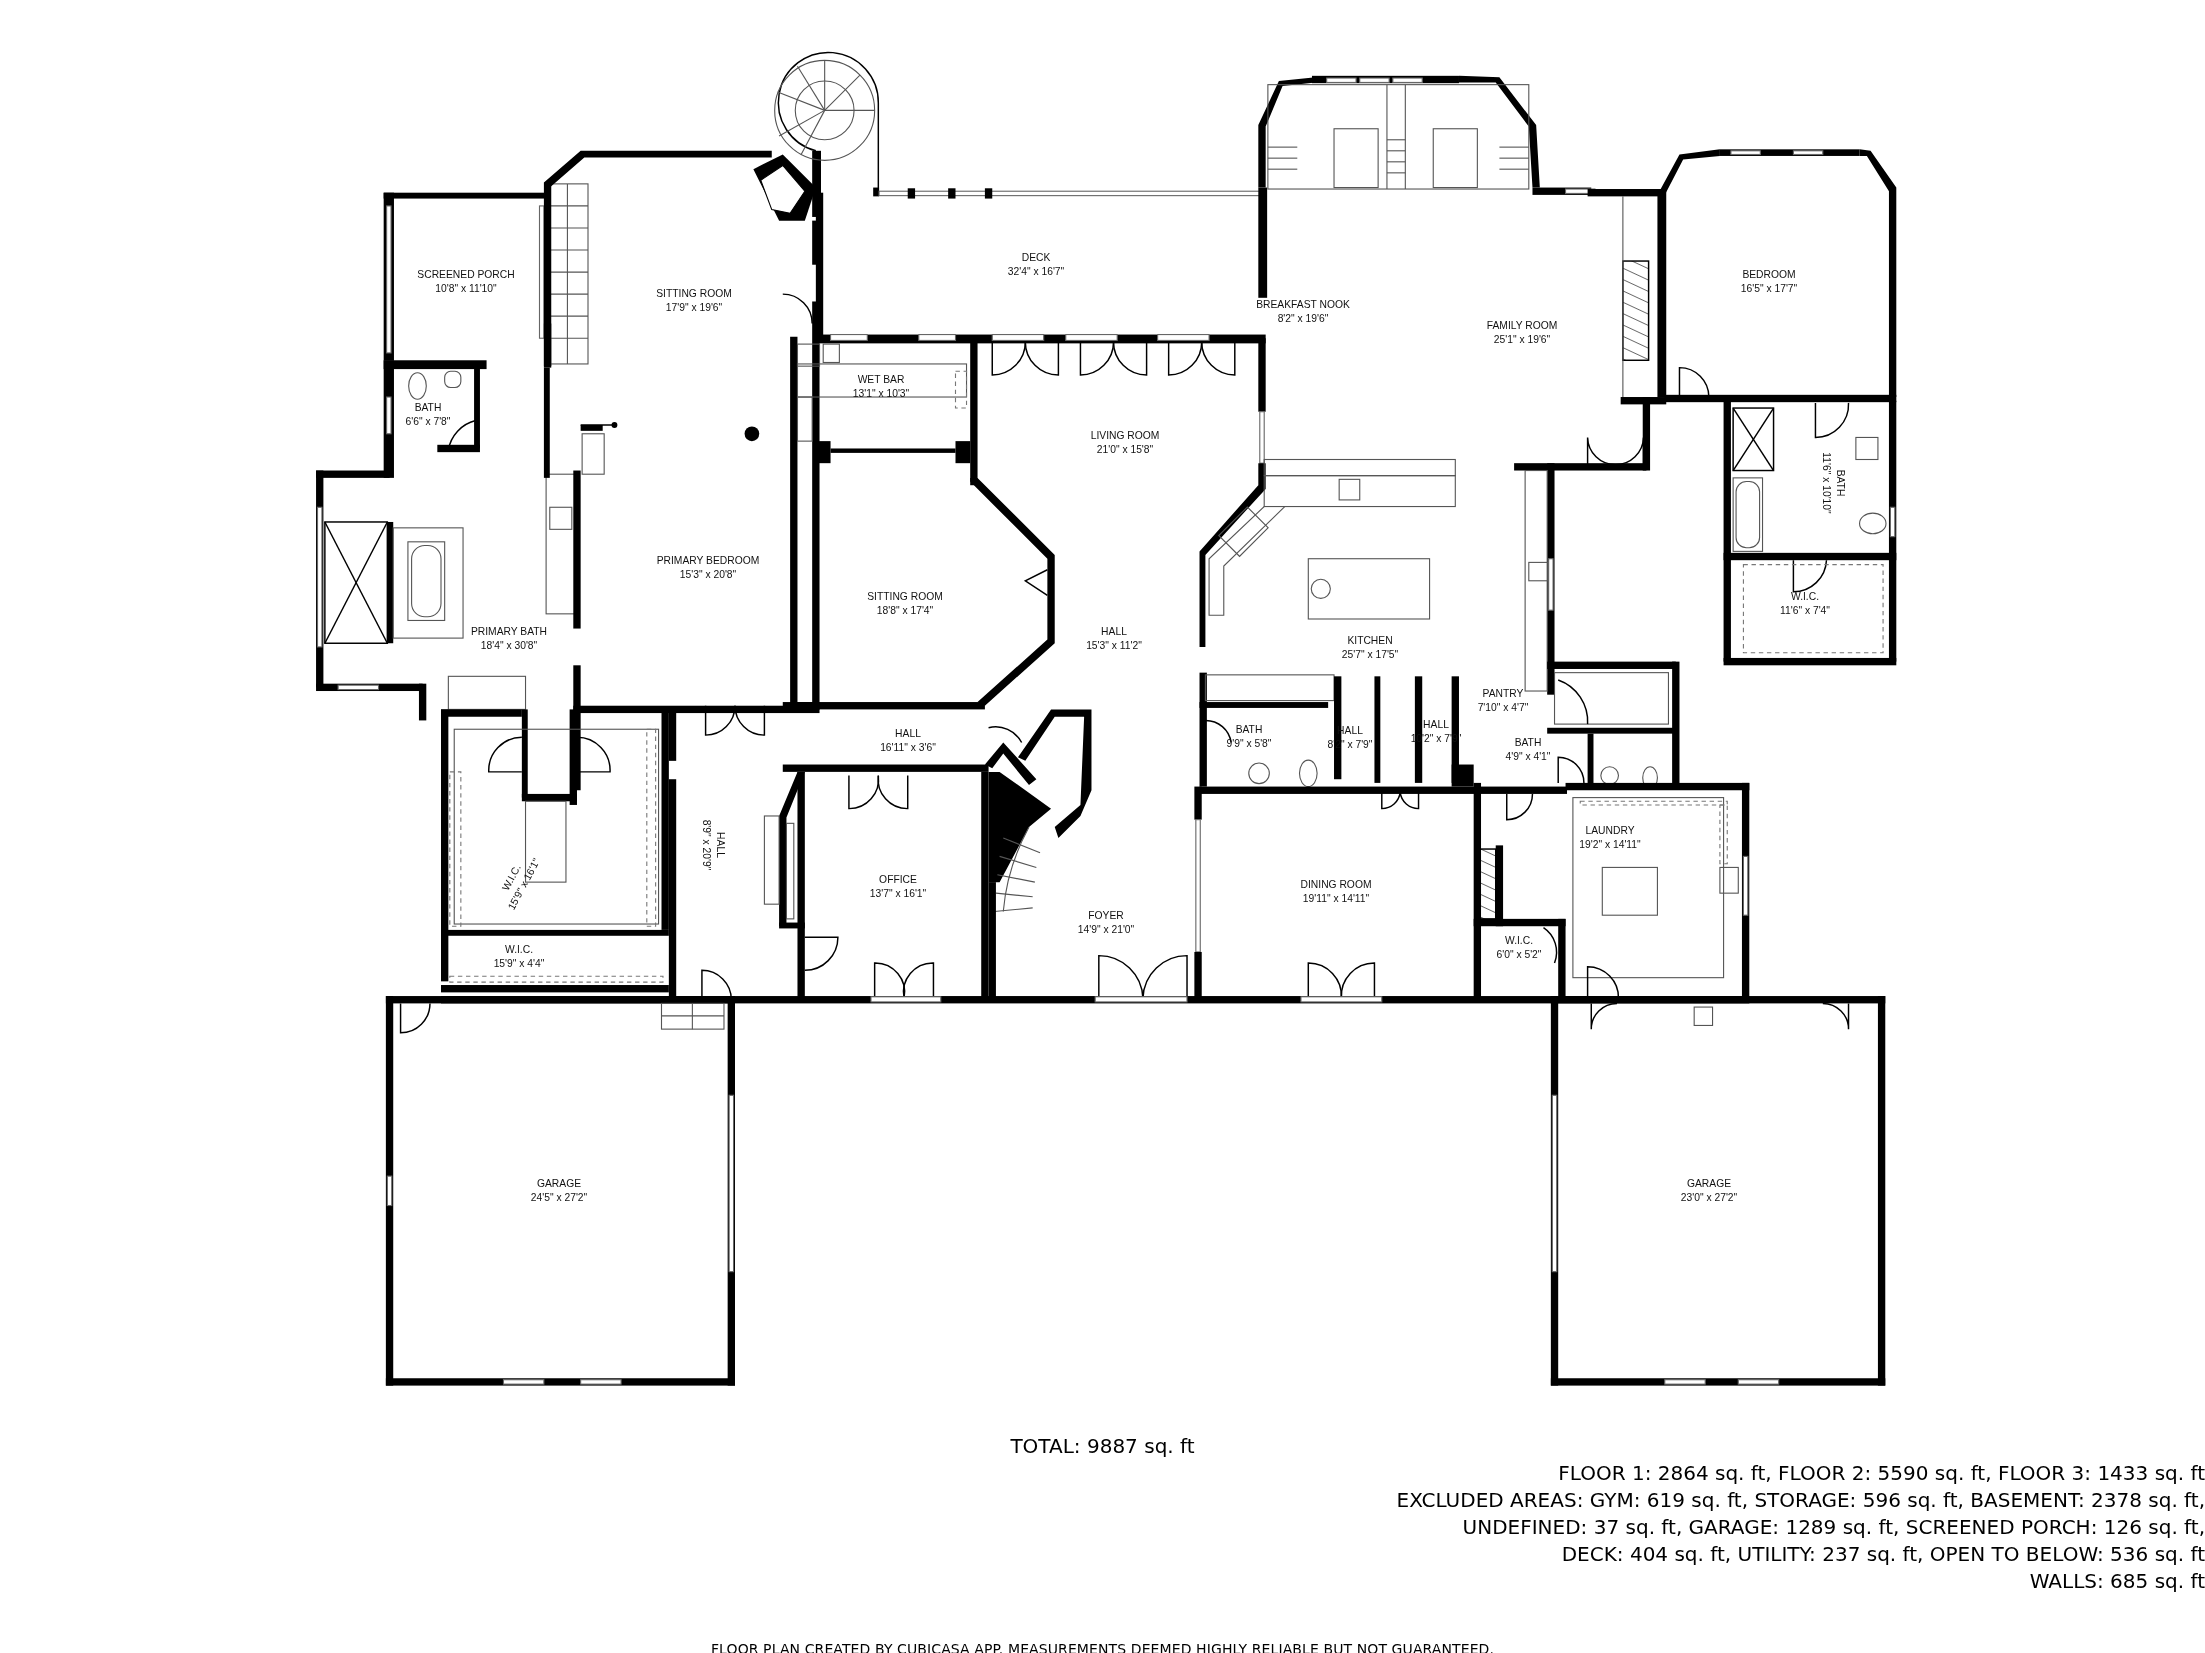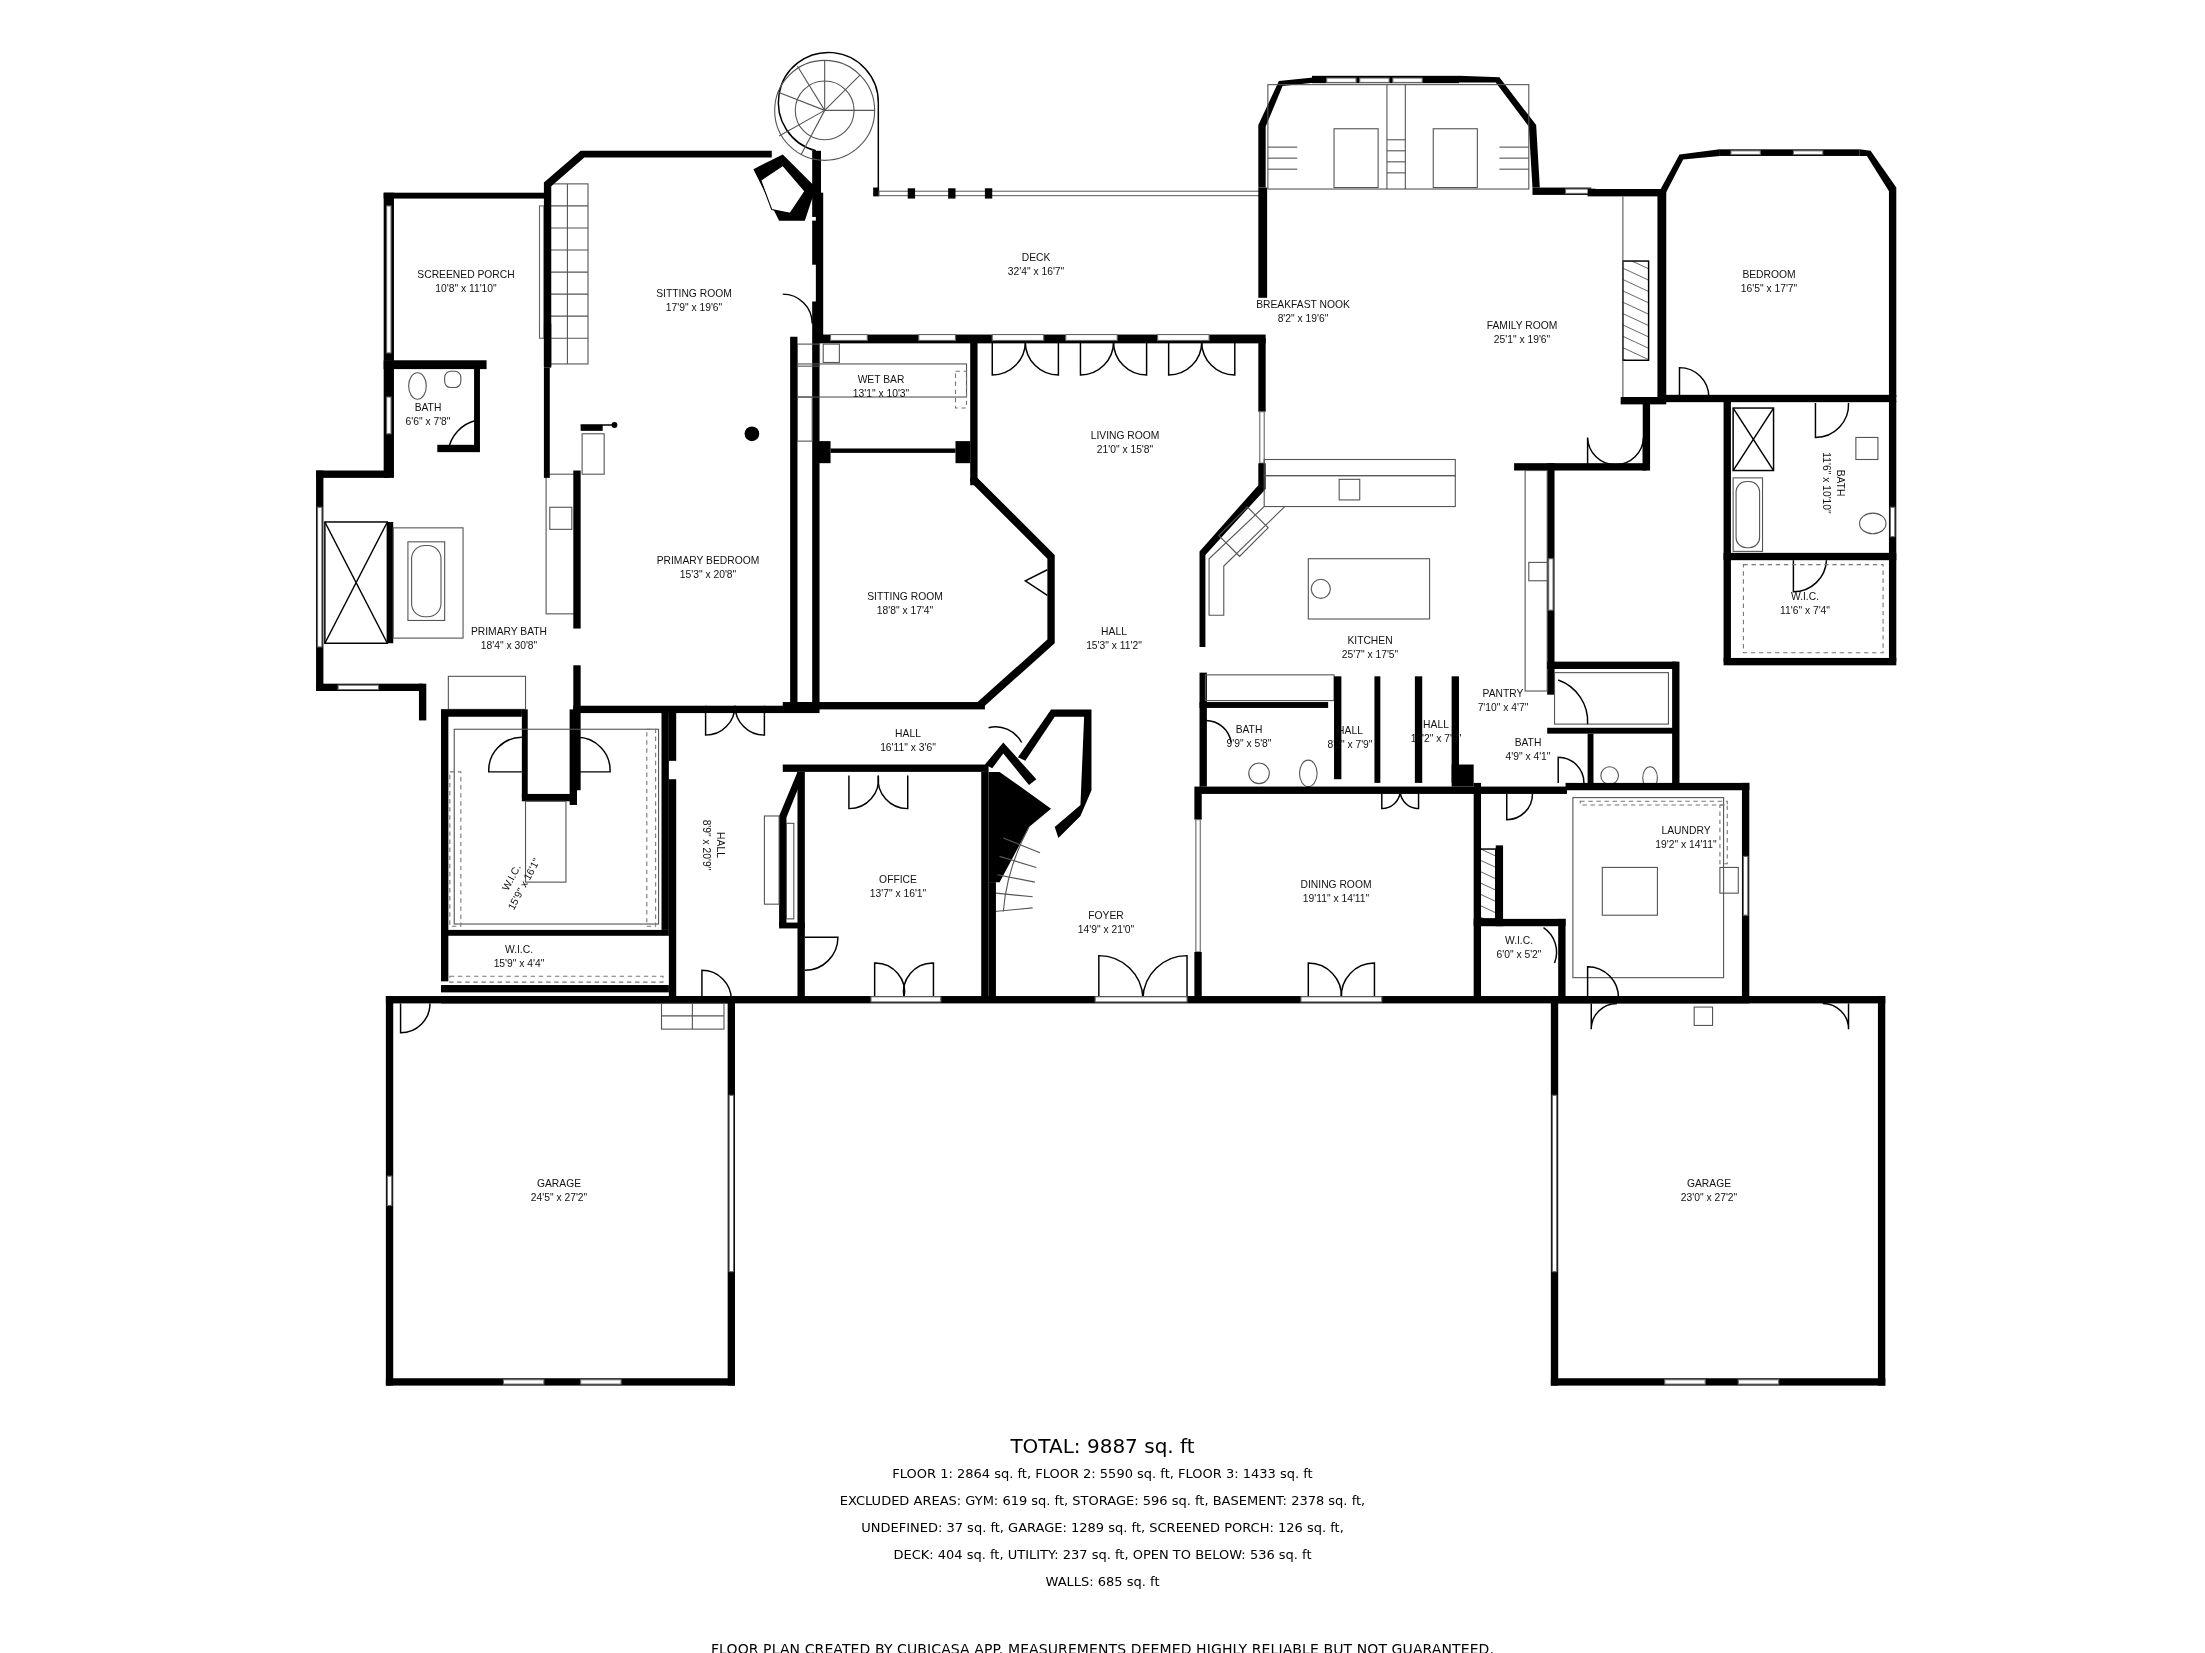--- a/index.html
+++ b/index.html
@@ -14,21 +14,21 @@
     .hatch { fill: url(#hatch); stroke: #000; stroke-width: 2; }
     .room-label { position: absolute; text-align: center; font-size: 10.3px; line-height: 1.35;
                   transform: translate(-50%, -50%); white-space: nowrap; color: #111; }
     .room-label .dim { display: block; }
     .room-label .nm { display: block; text-transform: uppercase; }
     .rot90 { transform: translate(-50%, -50%) rotate(90deg); }
     .rotdiag { transform: translate(-50%, -50%) rotate(-62deg); }
     #summary { position: absolute; left: 0; top: 1433px; width: 2205px; text-align: center;
                font-family: "DejaVu Sans", sans-serif; }
     #summary .total { font-size: 20px; font-weight: normal; line-height: 26.5px; }
-    #summary .line { font-size: 13px; line-height: 27px; }
+    #summary .line { font-size: 20px; line-height: 27px; text-align: right; }
     #summary .credit { font-size: 14px; margin-top: 46px; letter-spacing: 0.1px; }
   </style>
 </head>
 <body>
 
 <svg id="plan" viewBox="0 0 3000 2250" xmlns="http://www.w3.org/2000/svg">
   <defs>
     <pattern id="hatch" patternUnits="userSpaceOnUse" width="14" height="14" patternTransform="rotate(-65)">
       <line x1="0" y1="0" x2="0" y2="14" stroke="#000" stroke-width="1.5"></line>
     </pattern>
@@ -472,21 +472,21 @@
       <span class="dim">8'2" x 7'9"</span>
     </div>
     <div class="room-label" style="left: 1436px; top: 732px;">
       <span class="nm">HALL</span>
       <span class="dim">10'2" x 7'9"</span>
     </div>
     <div class="room-label" style="left: 1528px; top: 750px;">
       <span class="nm">BATH</span>
       <span class="dim">4'9" x 4'1"</span>
     </div>
-    <div class="room-label" style="left: 1686px; top: 838px;">
+    <div class="room-label" style="left: 1610px; top: 838px;">
       <span class="nm">LAUNDRY</span>
       <span class="dim">19'2" x 14'11"</span>
     </div>
     <div class="room-label rot90" style="left: 713px; top: 845px;">
       <span class="nm">HALL</span>
       <span class="dim">8'9" x 20'9"</span>
     </div>
     <div class="room-label" style="left: 898px; top: 887px;">
       <span class="nm">OFFICE</span>
       <span class="dim">13'7" x 16'1"</span>

